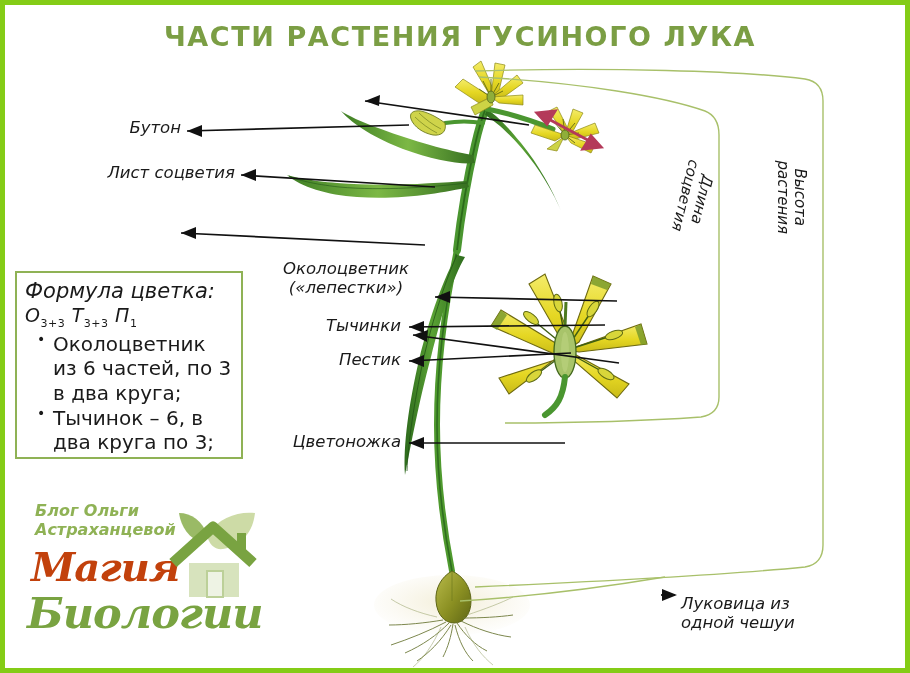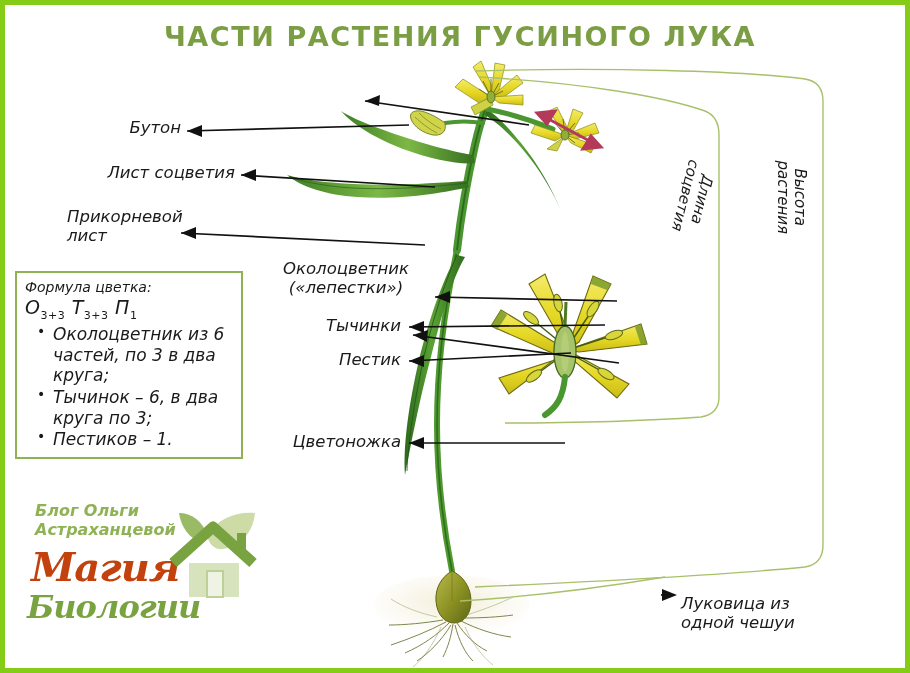--- a/index.html
+++ b/index.html
@@ -66,43 +66,42 @@
     top: 266px;
     width: 228px;
     height: 188px;
     border: 2px solid #8fb255;
     background: #ffffff;
     box-sizing: border-box;
     padding: 6px 8px 0 8px;
   }
   #formula-title {
     font-family: "DejaVu Sans", sans-serif;
-    font-size: 14px;
+    font-size: 21px;
     font-style: italic;
     color: #1a1a1a;
   }
   #formula-expr {
     font-family: "DejaVu Sans", sans-serif;
     font-size: 19px;
     font-style: italic;
     color: #1a1a1a;
     margin-top: 1px;
     letter-spacing: .5px;
   }
   #formula-expr sub { font-size: 11px; font-style: normal; }
   #formula-list {
     margin: 2px 0 0 0;
     padding-left: 16px;
     list-style: none;
   }
   #formula-list li {
     position: relative;
     font-family: "DejaVu Sans", sans-serif;
-    font-size: 17px;
-    font-style: italic;
+    font-size: 20px;
     color: #1a1a1a;
     line-height: 1.22;
     margin-bottom: 1px;
     padding-left: 12px;
   }
   #formula-list li::before {
     content: "\2022";
     position: absolute;
     left: -4px;
     top: -1px;
@@ -138,21 +137,21 @@
     font-style: italic;
     font-weight: bold;
     color: #c2410c;
     letter-spacing: -1px;
   }
   #logo-word2 {
     position: absolute;
     left: 14px;
     top: 95px;
     font-family: "DejaVu Serif", serif;
-    font-size: 32px;
+    font-size: 43px;
     font-style: italic;
     font-weight: bold;
     color: #79a341;
     letter-spacing: -1px;
   }
   #logo-mark { position: absolute; left: 150px; top: 8px; }
 
   svg.overlay {
     position: absolute;
     left: 0; top: 0;
@@ -394,22 +393,20 @@
       <polygon points="532,108 550,106 542,119"></polygon>
       <polygon points="596,142 578,144 586,131"></polygon>
     </g>
   </svg>
 
 
   <div class="lbl r" style="left:80px; top:114px; width:96px;">Бутон</div>
 
   <div class="lbl r" style="left:56px; top:159px; width:174px;">Лист соцветия</div>
 
-  <div class="lbl" style="left:62px; top:203px; width:180px;">Прикорневой
-лист</div>
 
   <div class="lbl c" style="left:256px; top:255px; width:170px;">Околоцветник
 («лепестки»)</div>
 
   <div class="lbl r" style="left:290px; top:312px; width:106px;">Тычинки</div>
 
   <div class="lbl r" style="left:300px; top:346px; width:96px;">Пестик</div>
 
   <div class="lbl r" style="left:250px; top:428px; width:146px;">Цветоножка</div>
 
@@ -425,21 +422,20 @@
   <div id="formula-box">
     <div id="formula-title">Формула цветка:</div>
     <div id="formula-expr">
       <span><span>О</span><sub>3+3</sub></span>
       <span><span>Т</span><sub>3+3</sub></span>
       <span><span>П</span><sub>1</sub></span>
     </div>
     <ul id="formula-list">
       <li>Околоцветник из 6 частей, по 3 в два круга;</li>
       <li>Тычинок – 6, в два круга по 3;</li>
-      <li> Пестиков – 1.</li>
     </ul>
   </div>
 
   <div id="logo">
     <div id="logo-sub">Блог Ольги
 Астраханцевой</div>
     <div id="logo-word1">Магия</div>
     <div id="logo-word2">Биологии</div>
     <svg id="logo-mark" width="96" height="98" viewBox="0 0 96 98">
       <path d="M44 34 C 56 16, 76 10, 92 12 C 90 30, 80 44, 60 48 C 52 49, 46 44, 44 34 Z" fill="#cddba6"></path>

